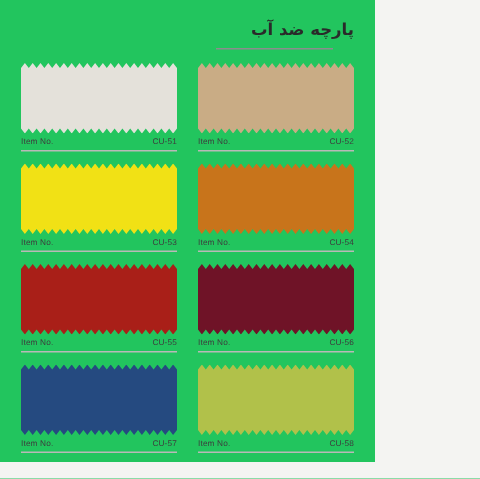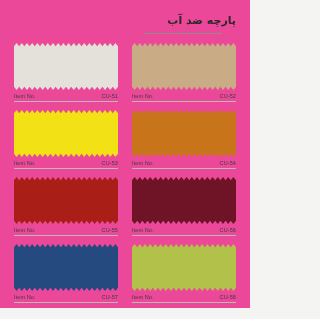--- a/index.html
+++ b/index.html
@@ -11,21 +11,21 @@
     height: 319px;
     background: #f4f4f2;
     font-family: "Liberation Sans", sans-serif;
     overflow: hidden;
     position: relative;
   }
 
   .page {
     width: 250px;
     height: 308px;
-    background: #ec4899;
+    background: #22c55e;
     position: relative;
     box-sizing: border-box;
   }
 
   
   .header {
     padding: 10px 14px 0 0;
     text-align: right;
     direction: rtl;
   }

